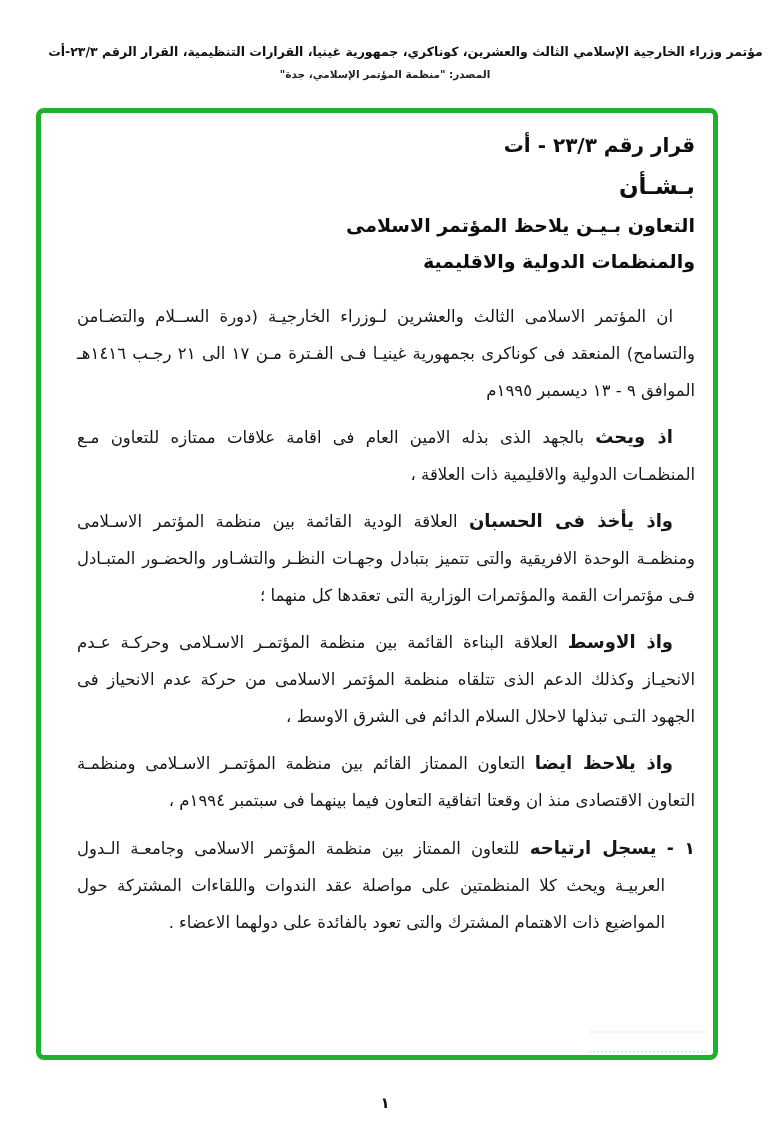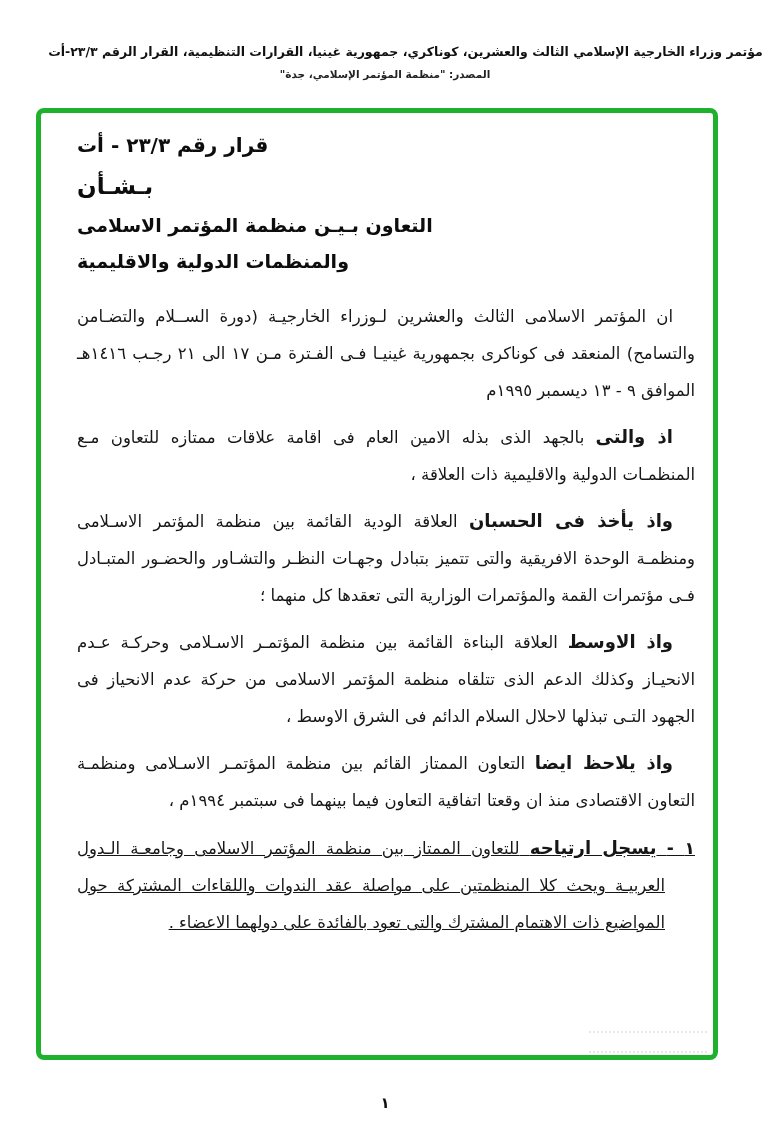--- a/index.html
+++ b/index.html
@@ -8,34 +8,34 @@
     font-family:"DejaVu Sans",sans-serif;color:#161616;overflow:hidden;
   }
   .top-header{position:absolute;top:44px;left:0;right:0;text-align:center;direction:rtl;}
   .top-header .line1{font-size:12.5px;font-weight:bold;letter-spacing:0;color:#111;padding-left:41px;}
   .top-header .line2{font-size:10.5px;font-weight:bold;margin-top:9px;color:#222;}
   .doc-frame{
     position:absolute;left:36px;top:108px;width:672px;height:942px;
     border:5px solid #1fb12e;border-radius:8px;background:#fff;overflow:hidden;
   }
   .doc-inner{direction:rtl;padding:14px 18px 0 36px;}
-  .title-block{text-align:left;font-weight:bold;color:#0d0d0d;}
+  .title-block{text-align:right;font-weight:bold;color:#0d0d0d;}
   .title-l1{font-size:20px;margin-top:6px;}
   .title-l2{font-size:23px;margin-top:16px;}
   .title-l3{font-size:19px;margin-top:15px;}
   .title-l4{font-size:19px;margin-top:14px;}
   .body-block{margin-top:26px;}
   .para{
     font-size:16.5px;line-height:37px;text-align:justify;text-align-last:right;
     text-indent:22px;margin:9px 0 0 0;
   }
   .lead{font-weight:bold;font-size:18px;}
   .item{
     font-size:16.5px;line-height:37px;text-align:justify;text-align-last:right;
-    margin:10px 0 0 0;padding-right:30px;text-indent:-30px;text-decoration:underline;
+    margin:10px 0 0 0;padding-right:30px;text-indent:-30px;
   }
   .item .marker{font-weight:bold;font-size:17px;}
   .scan-artifact{
     position:absolute;top:918px;right:6px;width:118px;height:18px;opacity:.7;
     border-top:2px dotted #e2e2e2;border-bottom:2px dotted #dcdcdc;
   }
   .page-number{
     position:absolute;bottom:18px;left:0;right:0;text-align:center;
     font-size:15px;font-weight:bold;color:#111;
   }
@@ -47,29 +47,29 @@
   <div class="line1">مؤتمر وزراء الخارجية الإسلامي الثالث والعشرين، كوناكري، جمهورية غينيا، القرارات التنظيمية، القرار الرقم ٢٣/٣-أت</div>
   <div class="line2">المصدر: "منظمة المؤتمر الإسلامي، جدة"</div>
 </header>
 
 <main class="doc-frame" style="border-color: rgb(31, 177, 46);">
   <div class="doc-inner">
 
     <div class="title-block">
       <div class="title-l1">قرار رقم ٢٣/٣ - أت</div>
       <div class="title-l2">بـشـأن</div>
-      <div class="title-l3">التعاون بـيـن منظمة المؤتمر الاسلامى</div>
+      <div class="title-l3">التعاون بـيـن يلاحظ المؤتمر الاسلامى</div>
       <div class="title-l4">والمنظمات الدولية والاقليمية</div>
     </div>
 
     <div class="body-block">
 
       <p class="para"><span>ان المؤتمر الاسلامى الثالث والعشرين لـوزراء الخارجيـة (دورة الســلام والتضـامن والتسامح) المنعقد فى كوناكرى بجمهورية غينيـا فـى الفـترة مـن ١٧ الى ٢١ رجـب ١٤١٦هـ الموافق ٩ - ١٣ ديسمبر ١٩٩٥م</span></p>
 
-      <p class="para"><span class="lead">اذ والتى</span> <span>بالجهد الذى بذله الامين العام فى اقامة علاقات ممتازه للتعاون مـع المنظمـات الدولية والاقليمية ذات العلاقة ،</span></p>
+      <p class="para"><span class="lead">اذ ويحث</span> <span>بالجهد الذى بذله الامين العام فى اقامة علاقات ممتازه للتعاون مـع المنظمـات الدولية والاقليمية ذات العلاقة ،</span></p>
 
 
       <p class="para"><span class="lead">واذ يأخذ فى الحسبان</span> <span>العلاقة الودية القائمة بين منظمة المؤتمر الاسـلامى ومنظمـة الوحدة الافريقية والتى تتميز بتبادل وجهـات النظـر والتشـاور والحضـور المتبـادل فـى مؤتمرات القمة والمؤتمرات الوزارية التى تعقدها كل منهما ؛</span></p>
 
       <p class="para"><span class="lead">واذ الاوسط</span> <span>العلاقة البناءة القائمة بين منظمة المؤتمـر الاسـلامى وحركـة عـدم الانحيـاز وكذلك الدعم الذى تتلقاه منظمة المؤتمر الاسلامى من حركة عدم الانحياز فى الجهود التـى تبذلها لاحلال السلام الدائم فى الشرق الاوسط ،</span></p>
 
       <p class="para"><span class="lead">واذ يلاحظ ايضا</span> <span>التعاون الممتاز القائم بين منظمة المؤتمـر الاسـلامى ومنظمـة التعاون الاقتصادى منذ ان وقعتا اتفاقية التعاون فيما بينهما فى سبتمبر ١٩٩٤م ،</span></p>
 
       <p class="item"><span class="marker">١ -</span> <span class="lead">يسجل ارتياحه</span> <span>للتعاون الممتاز بين منظمة المؤتمر الاسلامى  وجامعـة الـدول العربيـة ويحث كلا المنظمتين على مواصلة عقد الندوات واللقاءات المشتركة حول المواضيع ذات الاهتمام المشترك والتى تعود بالفائدة على دولهما الاعضاء .</span></p>
 

